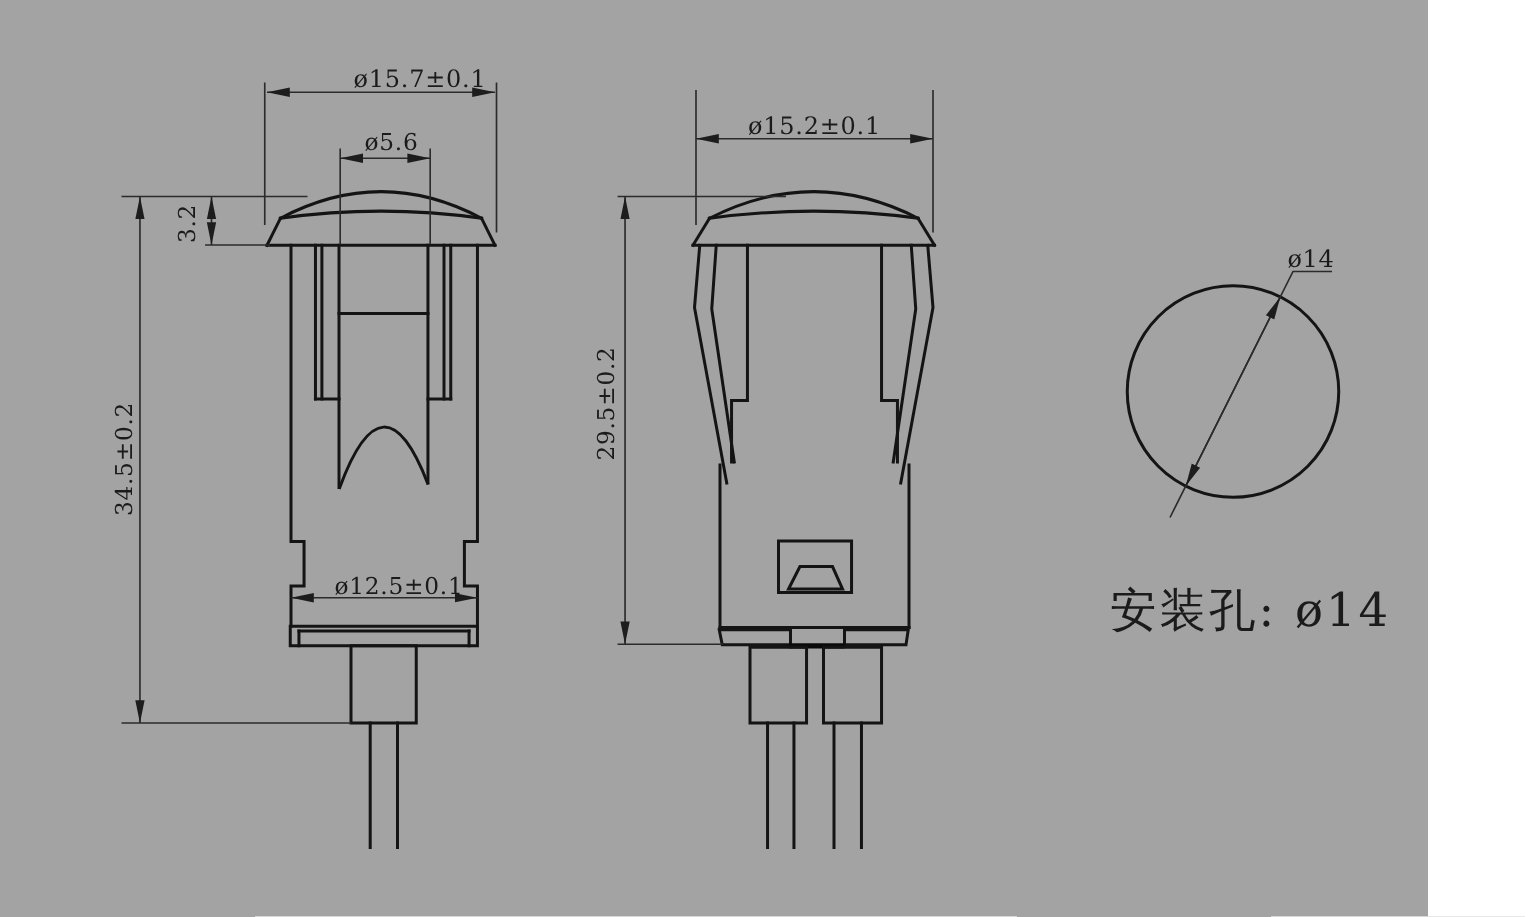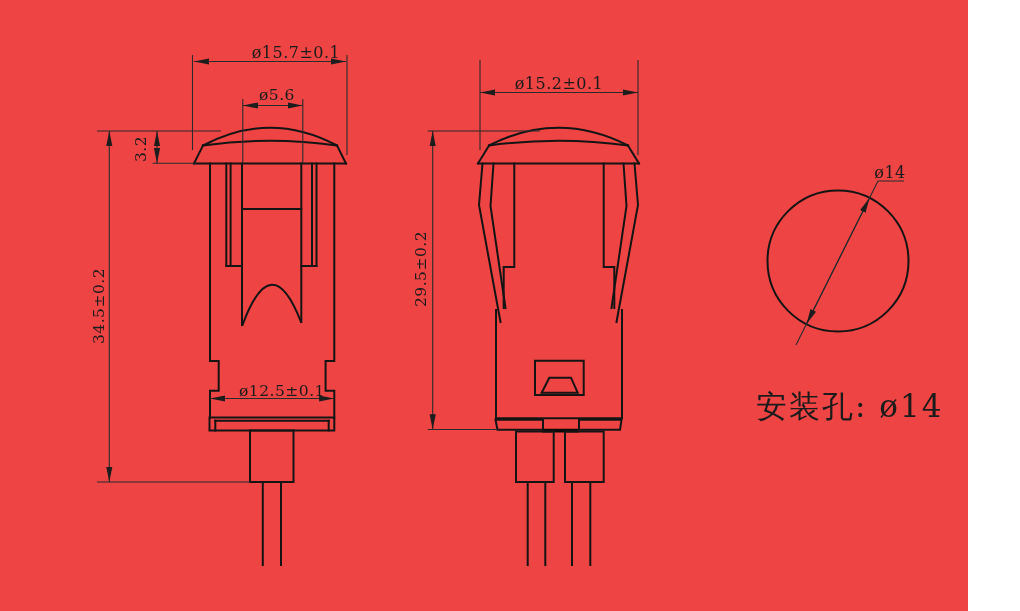--- a/index.html
+++ b/index.html
@@ -1,16 +1,16 @@
 <!DOCTYPE html>
 <html><head>
 <meta charset="utf-8">
 <style>
   html,body{margin:0;padding:0;background:#ffffff;}
-  .stage{position:relative;width:952px;height:611px;background:#ef4444;overflow:hidden;padding-left:16px;}
+  .stage{position:relative;width:952px;height:611px;background:#a3a3a3;overflow:hidden;}
   svg{display:block;}
   text{font-family:"DejaVu Serif","Liberation Serif",serif;fill:#1b1b1b;}
   .dim-text{font-size:15.5px;letter-spacing:0.5px;}
   .dim-text-lg{font-size:16px;letter-spacing:0.5px;}
   .note-text{font-size:31px;letter-spacing:2px;}
   .obj{stroke:#141414;stroke-width:2;fill:none;stroke-linecap:square;stroke-linejoin:miter;}
   .obj-thick{stroke:#0a0a0a;stroke-width:3.6;fill:none;stroke-linecap:butt;}
   .dim{stroke:#2b2b2b;stroke-width:1.1;fill:none;stroke-linecap:butt;}
 </style>
 </head>

